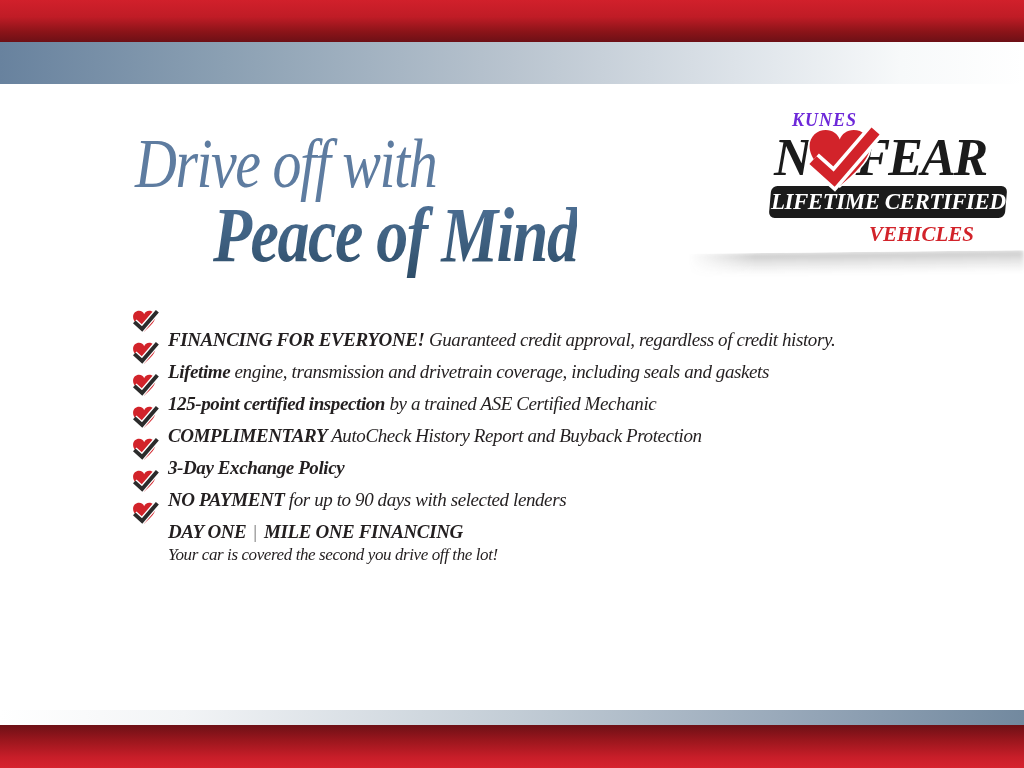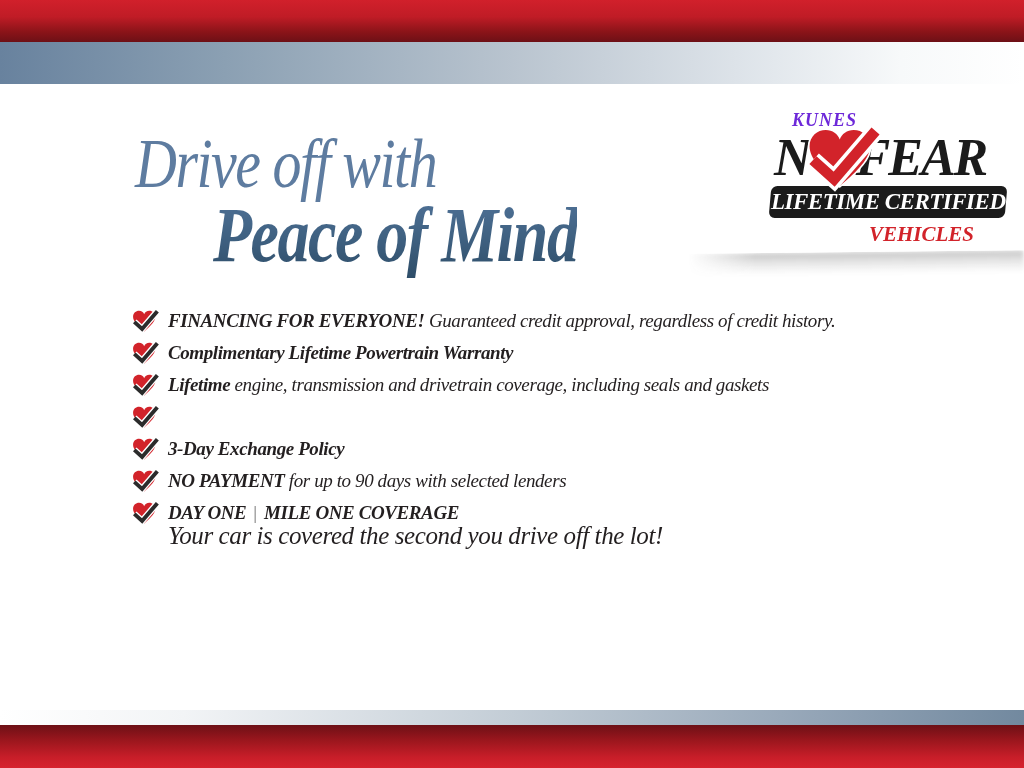--- a/index.html
+++ b/index.html
@@ -45,24 +45,24 @@
     -webkit-mask-image:linear-gradient(to right,transparent 0%,#000 20%,#000 100%);
     mask-image:linear-gradient(to right,transparent 0%,#000 20%,#000 100%);
     filter:blur(2.5px);transform:rotate(-0.6deg);}
 
   
   .benefits{position:absolute;left:131px;top:309px;width:810px;}
   .benefit{display:flex;align-items:flex-start;gap:9px;height:24px;margin-bottom:8px;}
   .benefit:last-child{height:auto;}
   .hc-icon{width:28px;height:25px;flex:0 0 28px;margin-top:0px;overflow:visible;}
   .benefit-text{font-style:italic;font-size:19px;line-height:24px;color:#231f20;
-    letter-spacing:-0.4px;white-space:nowrap;}
+    letter-spacing:-0.4px;white-space:nowrap;margin-top:19px;}
   .benefit-text .b{font-weight:700;}
   .benefit-text .sep{color:#9b9b9b;font-weight:700;margin:0 7px;}
-  .benefit-line2{font-style:italic;font-size:25px;line-height:22px;color:#231f20;
+  .benefit-line2{font-style:italic;font-size:17px;line-height:22px;color:#231f20;
     letter-spacing:-0.4px;white-space:nowrap;}
 
   
   .hidden-defs{position:absolute;width:0;height:0;overflow:hidden;}
   .heart-path{fill:#d2232a;stroke:#ffffff;stroke-width:3;paint-order:stroke;}
   .check-under{fill:none;stroke:#ffffff;stroke-width:16;}
   .check-main{fill:none;stroke:var(--check-color,#2b2b2b);stroke-width:9.5;}
   .logo-heart{--check-color:#d2232a;}
 </style>
 </head>
@@ -102,40 +102,41 @@
 
   <div class="benefits">
 
     <div class="benefit">
       <svg class="hc-icon" viewBox="0 0 68 60">
           <use href="#hc"></use>
         </svg>
       <div class="benefit-text"><span class="b">FINANCING FOR EVERYONE!</span><span> Guaranteed credit approval, regardless of credit history.</span></div>
     </div>
 
-    <div class="benefit">
-      <svg class="hc-icon" viewBox="0 0 68 60">
-          <use href="#hc"></use>
-        </svg>
-      <div class="benefit-text"><span class="b">Complimentary Lifetime Powertrain Warranty</span><span></span></div>
-    </div>
 
     <div class="benefit">
       <svg class="hc-icon" viewBox="0 0 68 60">
           <use href="#hc"></use>
         </svg>
       <div class="benefit-text"><span class="b">Lifetime</span><span> engine, transmission and drivetrain coverage, including seals and gaskets</span></div>
     </div>
 
 
+    <div class="benefit">
+      <svg class="hc-icon" viewBox="0 0 68 60">
+          <use href="#hc"></use>
+        </svg>
+      <div class="benefit-text"><span class="b">125-point certified inspection</span><span> by a trained ASE Certified Mechanic</span></div>
+    </div>
 
     <div class="benefit">
       <svg class="hc-icon" viewBox="0 0 68 60">
           <use href="#hc"></use>
         </svg>
+      <div class="benefit-text"><span class="b">COMPLIMENTARY</span><span> AutoCheck History Report and Buyback Protection</span></div>
     </div>
 
     <div class="benefit">
       <svg class="hc-icon" viewBox="0 0 68 60">
           <use href="#hc"></use>
         </svg>
       <div class="benefit-text"><span class="b">3-Day Exchange Policy</span><span></span></div>
     </div>
 
     <div class="benefit">
@@ -143,21 +144,21 @@
           <use href="#hc"></use>
         </svg>
       <div class="benefit-text"><span class="b">NO PAYMENT</span><span> for up to 90 days with selected lenders</span></div>
     </div>
 
     <div class="benefit">
       <svg class="hc-icon" viewBox="0 0 68 60">
           <use href="#hc"></use>
         </svg>
       <div>
-        <div class="benefit-text"><span class="b">DAY ONE</span><span class="sep">|</span><span class="b">MILE ONE COVERAGE</span></div>
+        <div class="benefit-text"><span class="b">DAY ONE</span><span class="sep">|</span><span class="b">MILE ONE FINANCING</span></div>
         <div class="benefit-line2">Your car is covered the second you drive off the lot!</div>
       </div>
     </div>
 
   </div>
 
   <div class="bar-silver-bottom"></div>
   <div class="bar-red-bottom"></div>
 
 </div>

